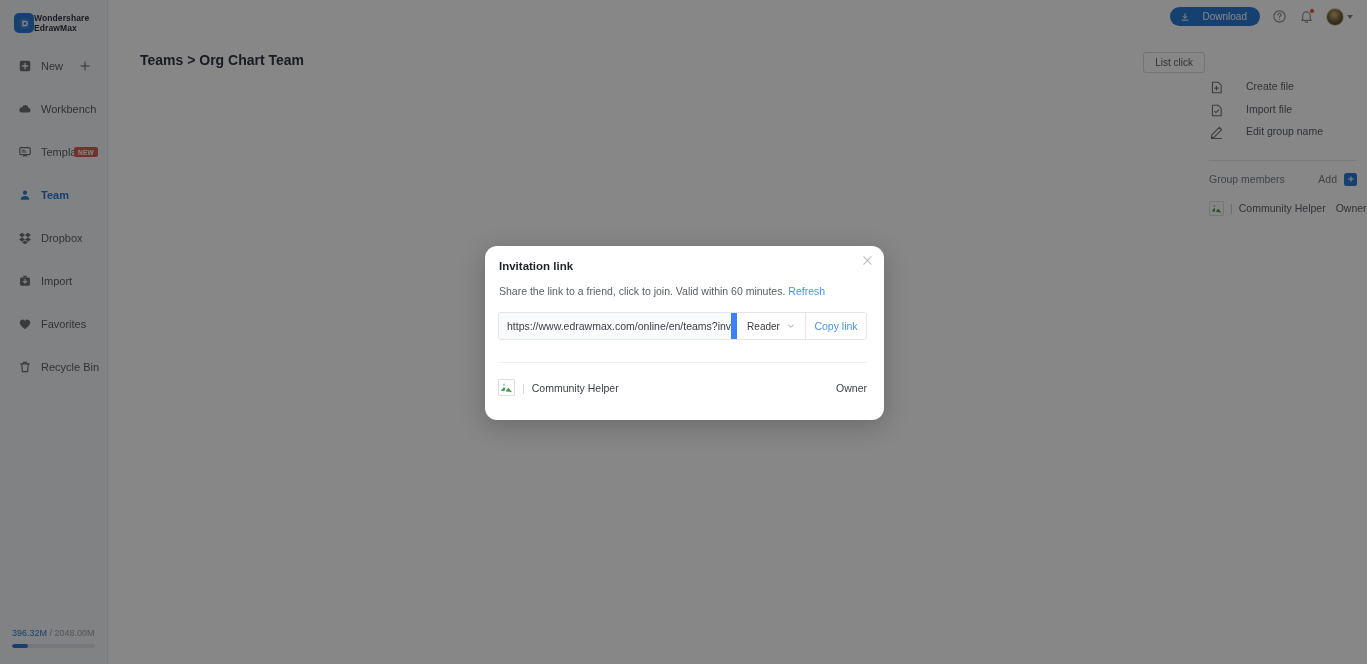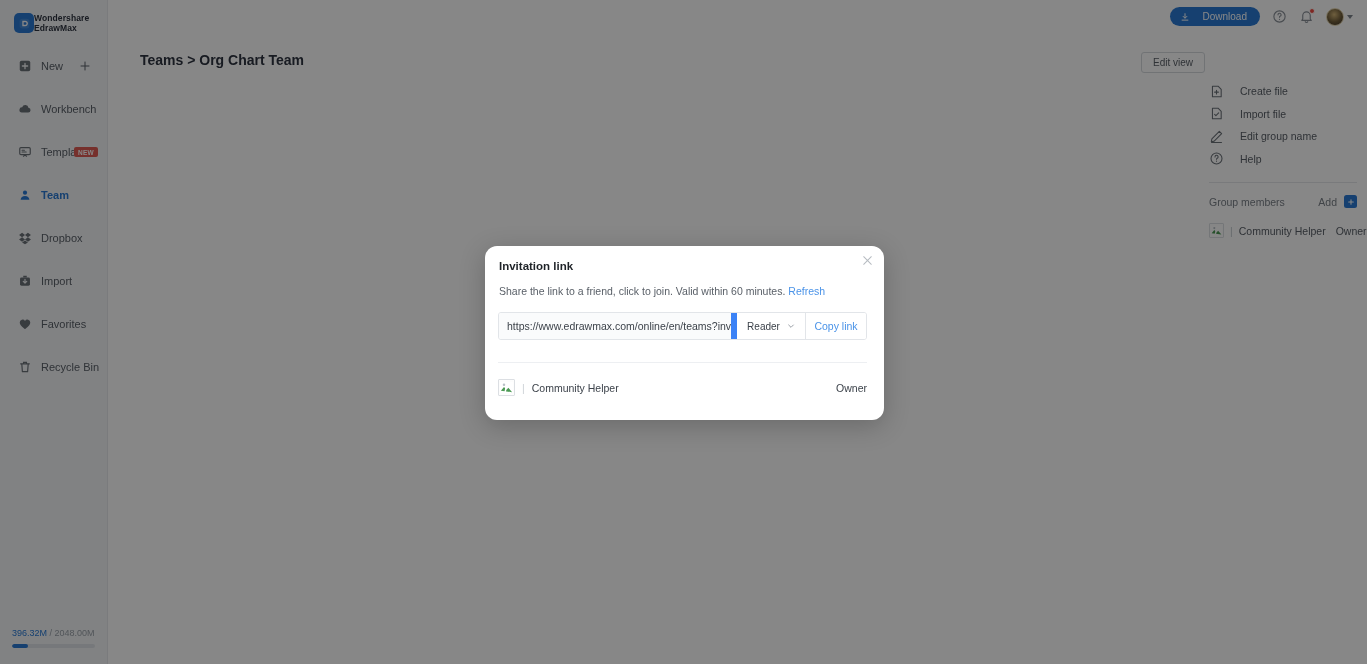--- a/index.html
+++ b/index.html
@@ -118,21 +118,21 @@
     border: 1px solid #d6dade; background: #fff; color: #5a6068;
     border-radius: 3px; font-size: 10px; padding: 4px 11px; cursor: pointer;
   }
 
   
   .rightpanel {
     position: absolute; right: 0; top: 80px; width: 172px;
     padding-left: 6px;
   }
   .rp-item {
-    display: flex; align-items: center; gap: 16px;
+    display: flex; align-items: flex-start; gap: 22px;
     height: 22.5px; color: #5a6068; font-size: 10.5px; cursor: pointer;
     padding-left: 8px;
   }
   .rp-item .rp-ico { width: 15px; height: 15px; flex: 0 0 auto; color: #6b7178; }
   .rp-item .rp-ico svg { display: block; width: 15px; height: 15px; }
   .rp-divider { height: 1px; background: #e4e7ea; margin: 12px 10px 0 8px; }
   .rp-members-head {
     display: flex; align-items: center;
     margin-top: 12px; padding-left: 8px; padding-right: 10px;
     font-size: 10.5px; color: #7a8088;
@@ -387,21 +387,21 @@
       <span class="bell-dot"></span>
     </span>
 
     <span class="avatar-wrap">
       <span class="avatar"></span>
       <span class="caret"></span>
     </span>
   </header>
 
   <div class="breadcrumb">Teams &gt; Org Chart Team</div>
-  <button class="listview-btn">Edit view</button>
+  <button class="listview-btn">List click</button>
 
   <aside class="rightpanel">
 
     <div class="rp-item">
       <span class="rp-ico">
         <svg viewBox="0 0 24 24" fill="none" stroke="currentColor" stroke-width="1.7">
             <path d="M5.5 3.5h9l5 5v12h-14z" stroke-linejoin="round"></path>
             <path d="M12 10v6M9 13h6" stroke-linecap="round"></path>
           </svg>
       </span>
@@ -422,30 +422,20 @@
       <span class="rp-ico">
         <svg viewBox="0 0 24 24" fill="none" stroke="currentColor" stroke-width="1.7" stroke-linecap="round" stroke-linejoin="round">
             <path d="M16.5 3.8 20.2 7.5 8.3 19.4l-4.6.9.9-4.6z"></path>
             <path d="M4 21.5h16"></path>
           </svg>
       </span>
       <span>Edit group name</span>
     </div>
 
 
-    <div class="rp-item">
-      <span class="rp-ico">
-        <svg viewBox="0 0 24 24" fill="none" stroke="currentColor" stroke-width="1.7">
-            <circle cx="12" cy="12" r="8.8"></circle>
-            <path d="M9.6 9.4a2.5 2.5 0 1 1 3.2 2.4c-.6.25-.8.7-.8 1.4" stroke-linecap="round"></path>
-            <circle cx="12" cy="16.3" r=".95" fill="currentColor" stroke="none"></circle>
-          </svg>
-      </span>
-      <span>Help</span>
-    </div>
 
     <div class="rp-divider"></div>
 
     <div class="rp-members-head">
       <span>Group members</span>
       <span class="rp-add">Add</span>
       <span class="rp-addbtn">
         <svg width="8" height="8" viewBox="0 0 24 24">
             <path d="M12 5v14M5 12h14" stroke="#ffffff" stroke-width="3.2" stroke-linecap="round"></path>
           </svg>

